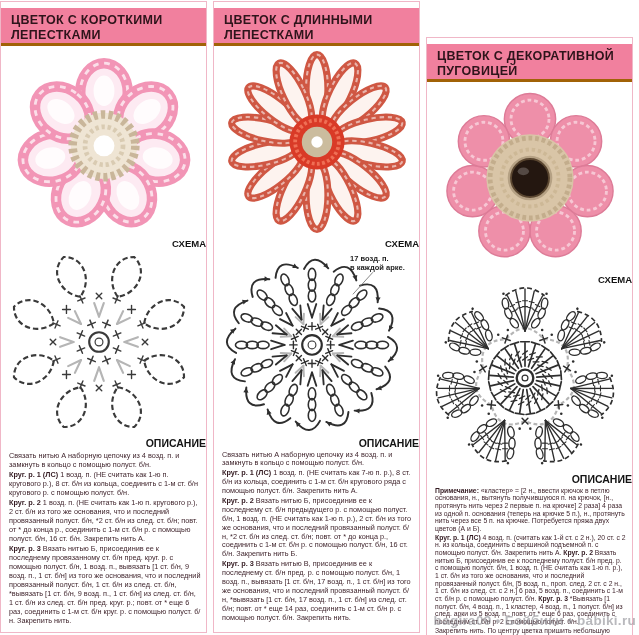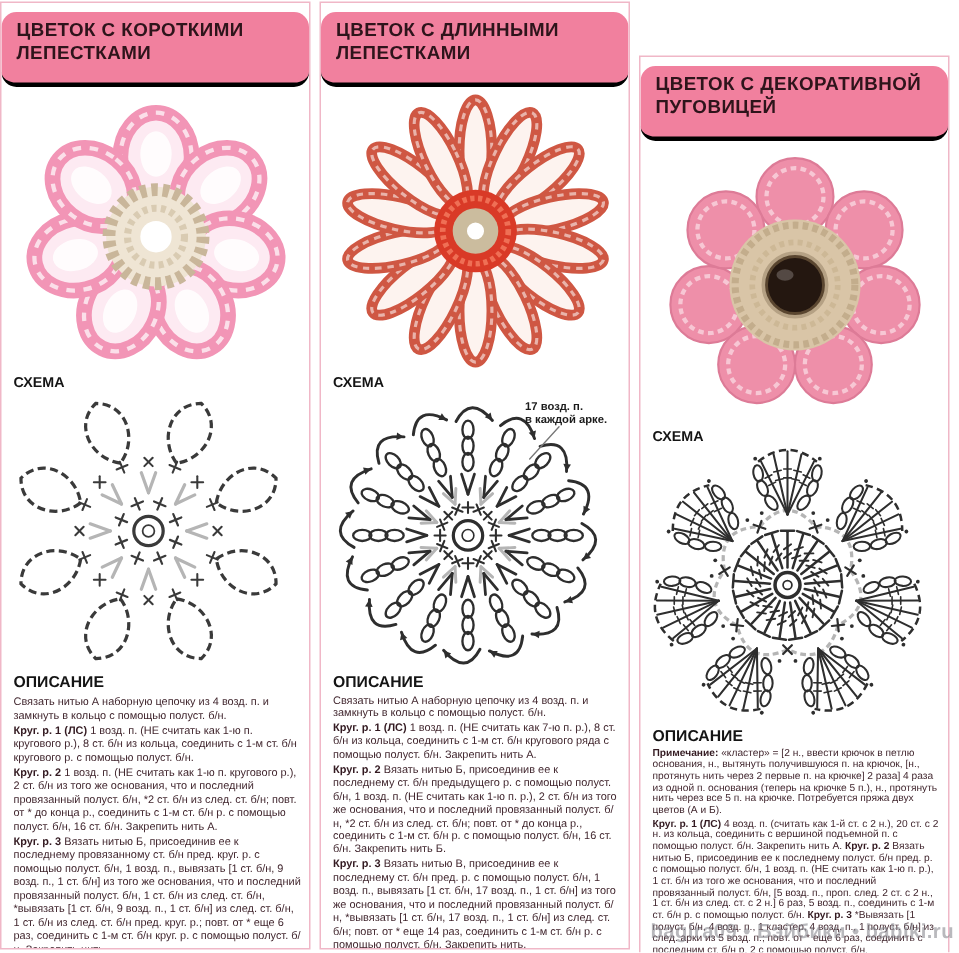--- a/index.html
+++ b/index.html
@@ -1,27 +1,27 @@
 <!DOCTYPE html>
 <html><head>
 <meta charset="utf-8">
 <style>
   html,body{margin:0;padding:0;background:#ffffff;}
   body{font-family:"Liberation Sans", sans-serif; -webkit-font-smoothing:antialiased;}
   #page{position:relative;width:639px;height:635px;background:#fff;overflow:hidden;}
   .col{position:absolute;top:1px;width:207px;height:632px;border:1px solid #f0b7c7;
        box-sizing:border-box;background:#fff;overflow:hidden;}
   .col.c1{left:0;} .col.c2{left:213px;} .col.c3{left:426px;margin-top:36px;}
-  .hdr{margin-top:6px;background:#f1809e;border-bottom:3px solid #000000;
-       padding:5px 8px 12px 10px;min-height:36px;box-sizing:border-box;border-radius:10px;}
+  .hdr{margin-top:6px;background:#f1809e;border-bottom:3px solid #a16207;
+       padding:5px 8px 0 10px;min-height:36px;box-sizing:border-box;}
   .hdr h2{margin:0;font-size:12.5px;line-height:1.18;color:#2e141b;letter-spacing:.3px;
           font-weight:bold;text-transform:uppercase;}
   .photo{height:192px;display:flex;align-items:center;justify-content:center;overflow:hidden;}
   .photo svg{width:190px;height:190px;}
-  .lbl{font-weight:bold;color:#141414;padding-left:8px;}
+  .lbl{font-weight:bold;color:#141414;padding-left:8px;text-align:right;}
   .schema{font-size:9.5px;}
   .opis{font-size:10.5px;margin-top:2px;}
   .diagram{position:relative;height:186px;display:flex;justify-content:flex-start;overflow:hidden;}
   .diagram svg{width:196px;height:186px;}
   .note{position:absolute;top:5px;right:3px;width:66px;font-size:7.5px;font-weight:bold;
         color:#1c1c1c;line-height:1.3;white-space:pre-line;}
   .desc{padding:2px 5px 0 8px;font-size:7.3px;line-height:1.24;color:#41262e;overflow:hidden;}
   .desc p{margin:0 0 1px 0;}
   .desc b{color:#331a21;}
   .c2 .desc{line-height:1.22;}

